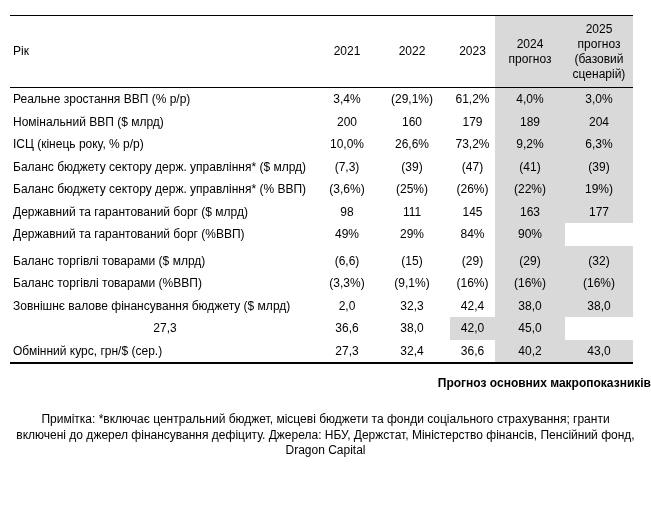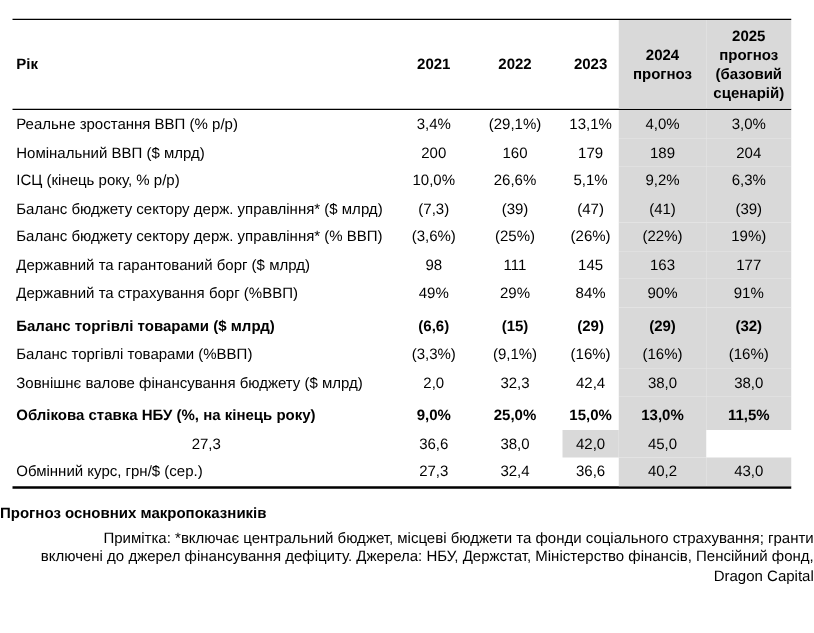--- a/index.html
+++ b/index.html
@@ -31,34 +31,34 @@
   }
   .lbl {
     justify-content: flex-start;
     text-align: center;
     padding-left: 3px;
   }
   .fc { background: #d9d9d9; }
   .thead { border-bottom: 1.5px solid #000; }
   .thead .c {
     height: 71px;
-    font-weight: bold;
+    font-weight: normal;
     white-space: pre-line;
     line-height: 15px;
   }
-  .gap .c { height: 26.5px; padding-top: 4px; font-weight: bold; }
+  .gap .c { height: 26.5px; padding-top: 4px; }
   .caption {
     margin-top: 12px;
-    text-align: left;
+    text-align: right;
     font-size: 12px;
     font-weight: bold;
   }
   .note {
-    margin-top: 6px;
-    text-align: right;
+    margin-top: 22px;
+    text-align: center;
     font-size: 12px;
     line-height: 15.5px;
     white-space: pre-line;
   }
 </style>
 </head>
 <body>
 
 <div class="table">
 
@@ -72,39 +72,39 @@
     <div class="c fc">2025
 прогноз
 (базовий
 сценарій)</div>
   </div>
 
   <div class="trow">
     <div class="c lbl">Реальне зростання ВВП (% р/р)</div>
     <div class="c">3,4%</div>
     <div class="c">(29,1%)</div>
-    <div class="c">13,1%</div>
+    <div class="c">61,2%</div>
     <div class="c fc">4,0%</div>
     <div class="c fc">3,0%</div>
   </div>
 
   <div class="trow">
     <div class="c lbl">Номінальний ВВП ($ млрд)</div>
     <div class="c">200</div>
     <div class="c">160</div>
     <div class="c">179</div>
     <div class="c fc">189</div>
     <div class="c fc">204</div>
   </div>
 
   <div class="trow">
     <div class="c lbl">ІСЦ (кінець року, % р/р)</div>
     <div class="c">10,0%</div>
     <div class="c">26,6%</div>
-    <div class="c">5,1%</div>
+    <div class="c">73,2%</div>
     <div class="c fc">9,2%</div>
     <div class="c fc">6,3%</div>
   </div>
 
   <div class="trow">
     <div class="c lbl">Баланс бюджету сектору держ. управління* ($ млрд)</div>
     <div class="c">(7,3)</div>
     <div class="c">(39)</div>
     <div class="c">(47)</div>
     <div class="c fc">(41)</div>
@@ -123,26 +123,25 @@
   <div class="trow">
     <div class="c lbl">Державний та гарантований борг ($ млрд)</div>
     <div class="c">98</div>
     <div class="c">111</div>
     <div class="c">145</div>
     <div class="c fc">163</div>
     <div class="c fc">177</div>
   </div>
 
   <div class="trow">
-    <div class="c lbl">Державний та страхування борг (%ВВП)</div>
+    <div class="c lbl">Державний та гарантований борг (%ВВП)</div>
     <div class="c">49%</div>
     <div class="c">29%</div>
     <div class="c">84%</div>
     <div class="c fc">90%</div>
-    <div class="c fc">91%</div>
   </div>
 
   <div class="trow gap">
     <div class="c lbl">Баланс торгівлі товарами ($  млрд)</div>
     <div class="c">(6,6)</div>
     <div class="c">(15)</div>
     <div class="c">(29)</div>
     <div class="c fc">(29)</div>
     <div class="c fc">(32)</div>
   </div>
@@ -159,28 +158,20 @@
   <div class="trow">
     <div class="c lbl">Зовнішнє валове фінансування бюджету ($ млрд)</div>
     <div class="c">2,0</div>
     <div class="c">32,3</div>
     <div class="c">42,4</div>
     <div class="c fc">38,0</div>
     <div class="c fc">38,0</div>
   </div>
 
 
-  <div class="trow gap">
-    <div class="c lbl">Облікова ставка НБУ (%, на кінець року)</div>
-    <div class="c">9,0%</div>
-    <div class="c">25,0%</div>
-    <div class="c">15,0%</div>
-    <div class="c fc">13,0%</div>
-    <div class="c fc">11,5%</div>
-  </div>
 
   <div class="trow">
     <div class="c">27,3</div>
     <div class="c">36,6</div>
     <div class="c">38,0</div>
     <div class="c fc">42,0</div>
     <div class="c fc">45,0</div>
   </div>
 
   <div class="trow">

